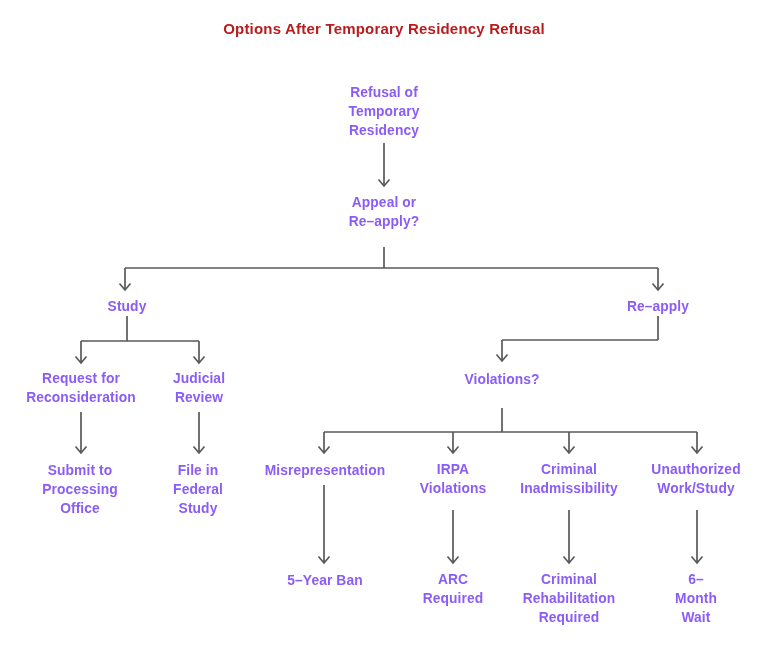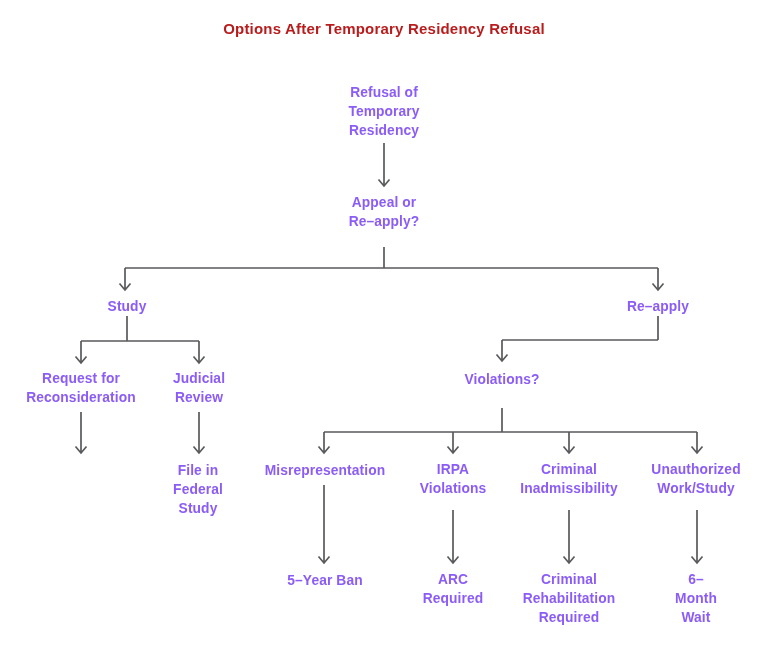--- a/index.html
+++ b/index.html
@@ -78,20 +78,23 @@
   <div class="node" style="left:127px;top:306px">Study</div>
 
   <div class="node" style="left:658px;top:306px">Re–apply</div>
 
   <div class="node" style="left:81px;top:388px">Request for
 Reconsideration</div>
 
   <div class="node" style="left:199px;top:388px">Judicial
 Review</div>
 
+  <div class="node" style="left:80px;top:489px">Submit to
+Processing
+Office</div>
 
   <div class="node" style="left:198px;top:489px">File in
 Federal
 Study</div>
 
   <div class="node" style="left:502px;top:379px">Violations?</div>
 
   <div class="node" style="left:453px;top:479px">IRPA
 Violations</div>
 

